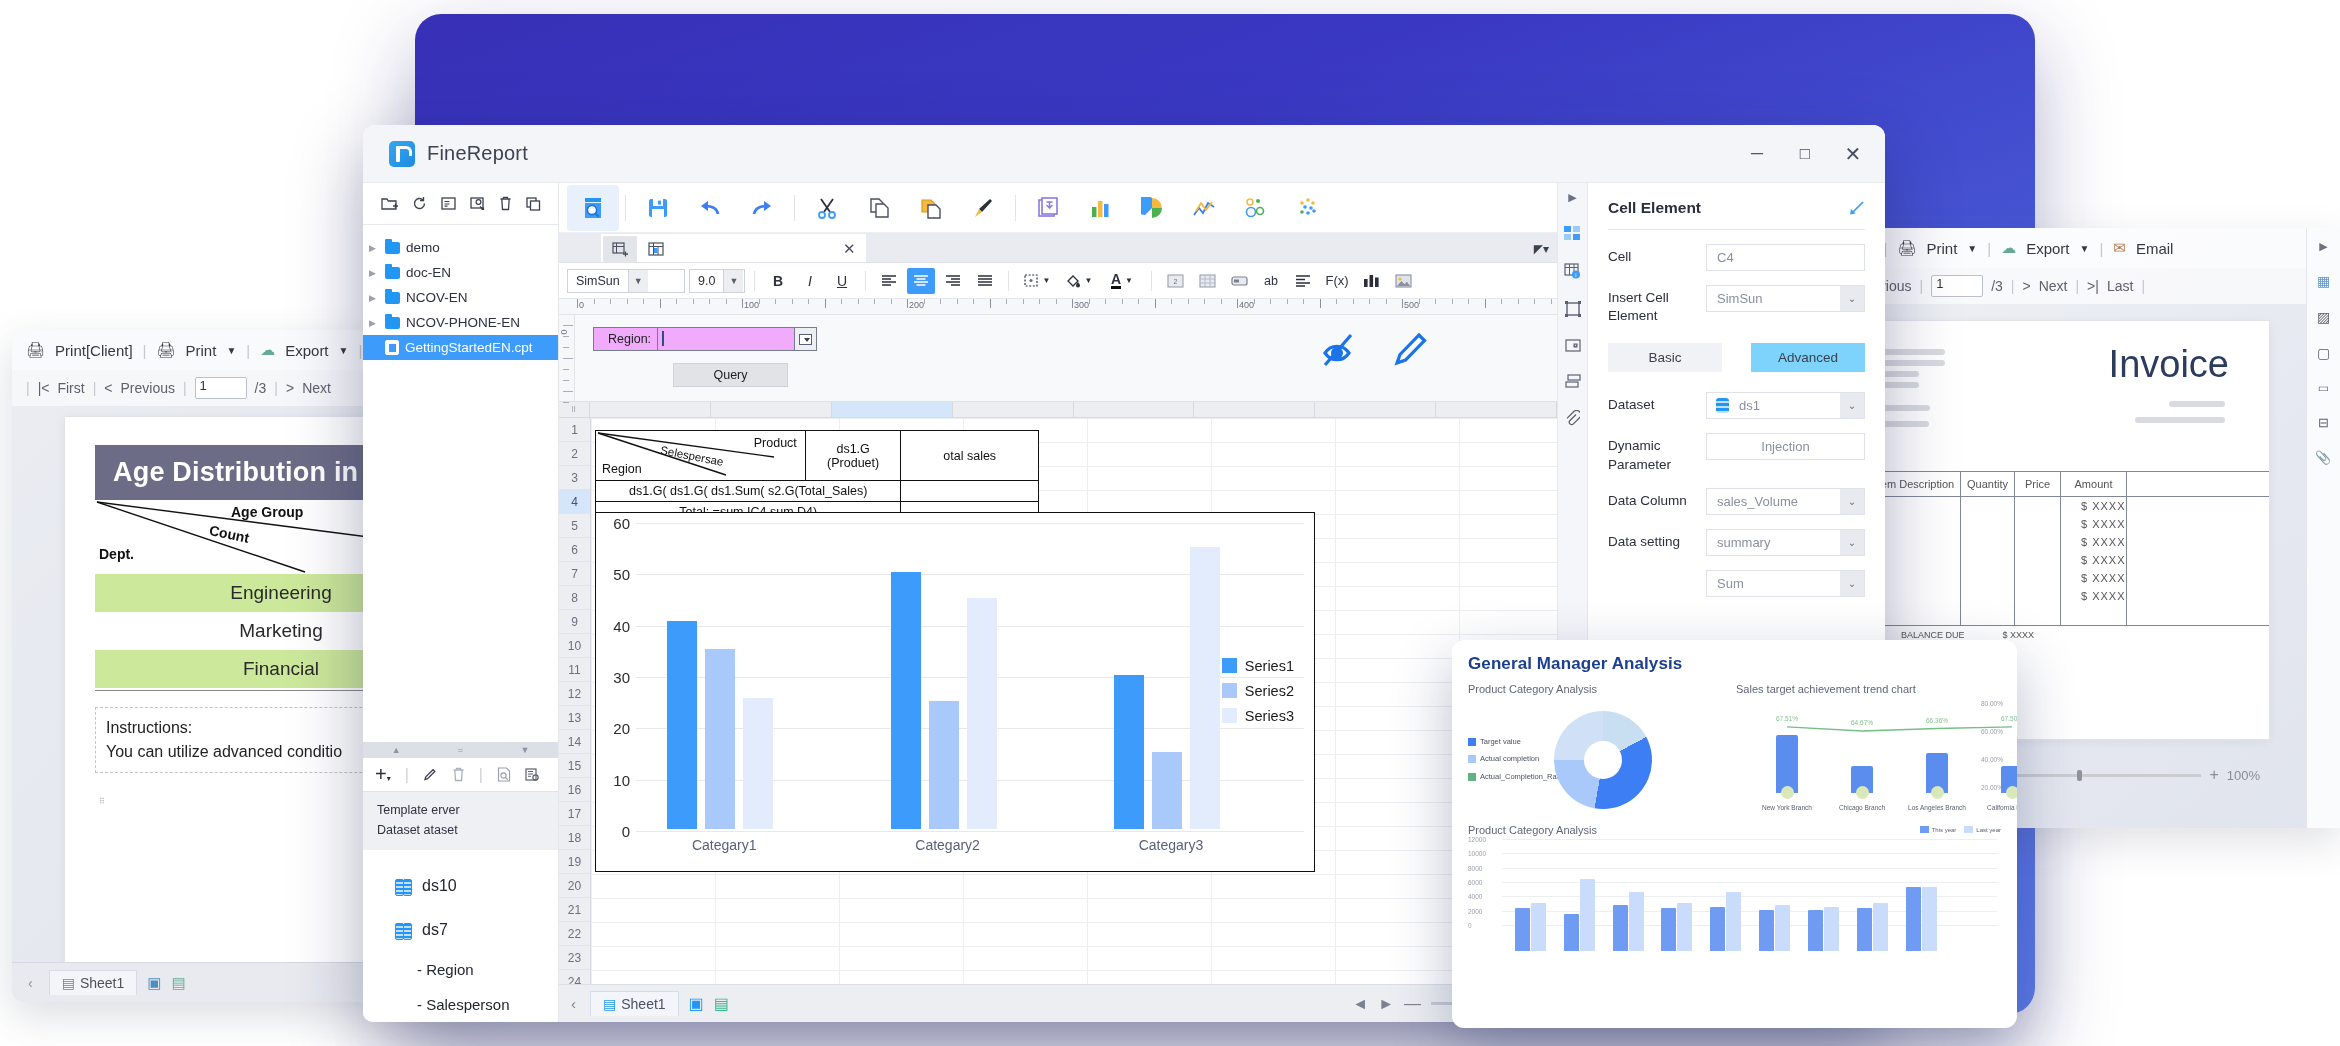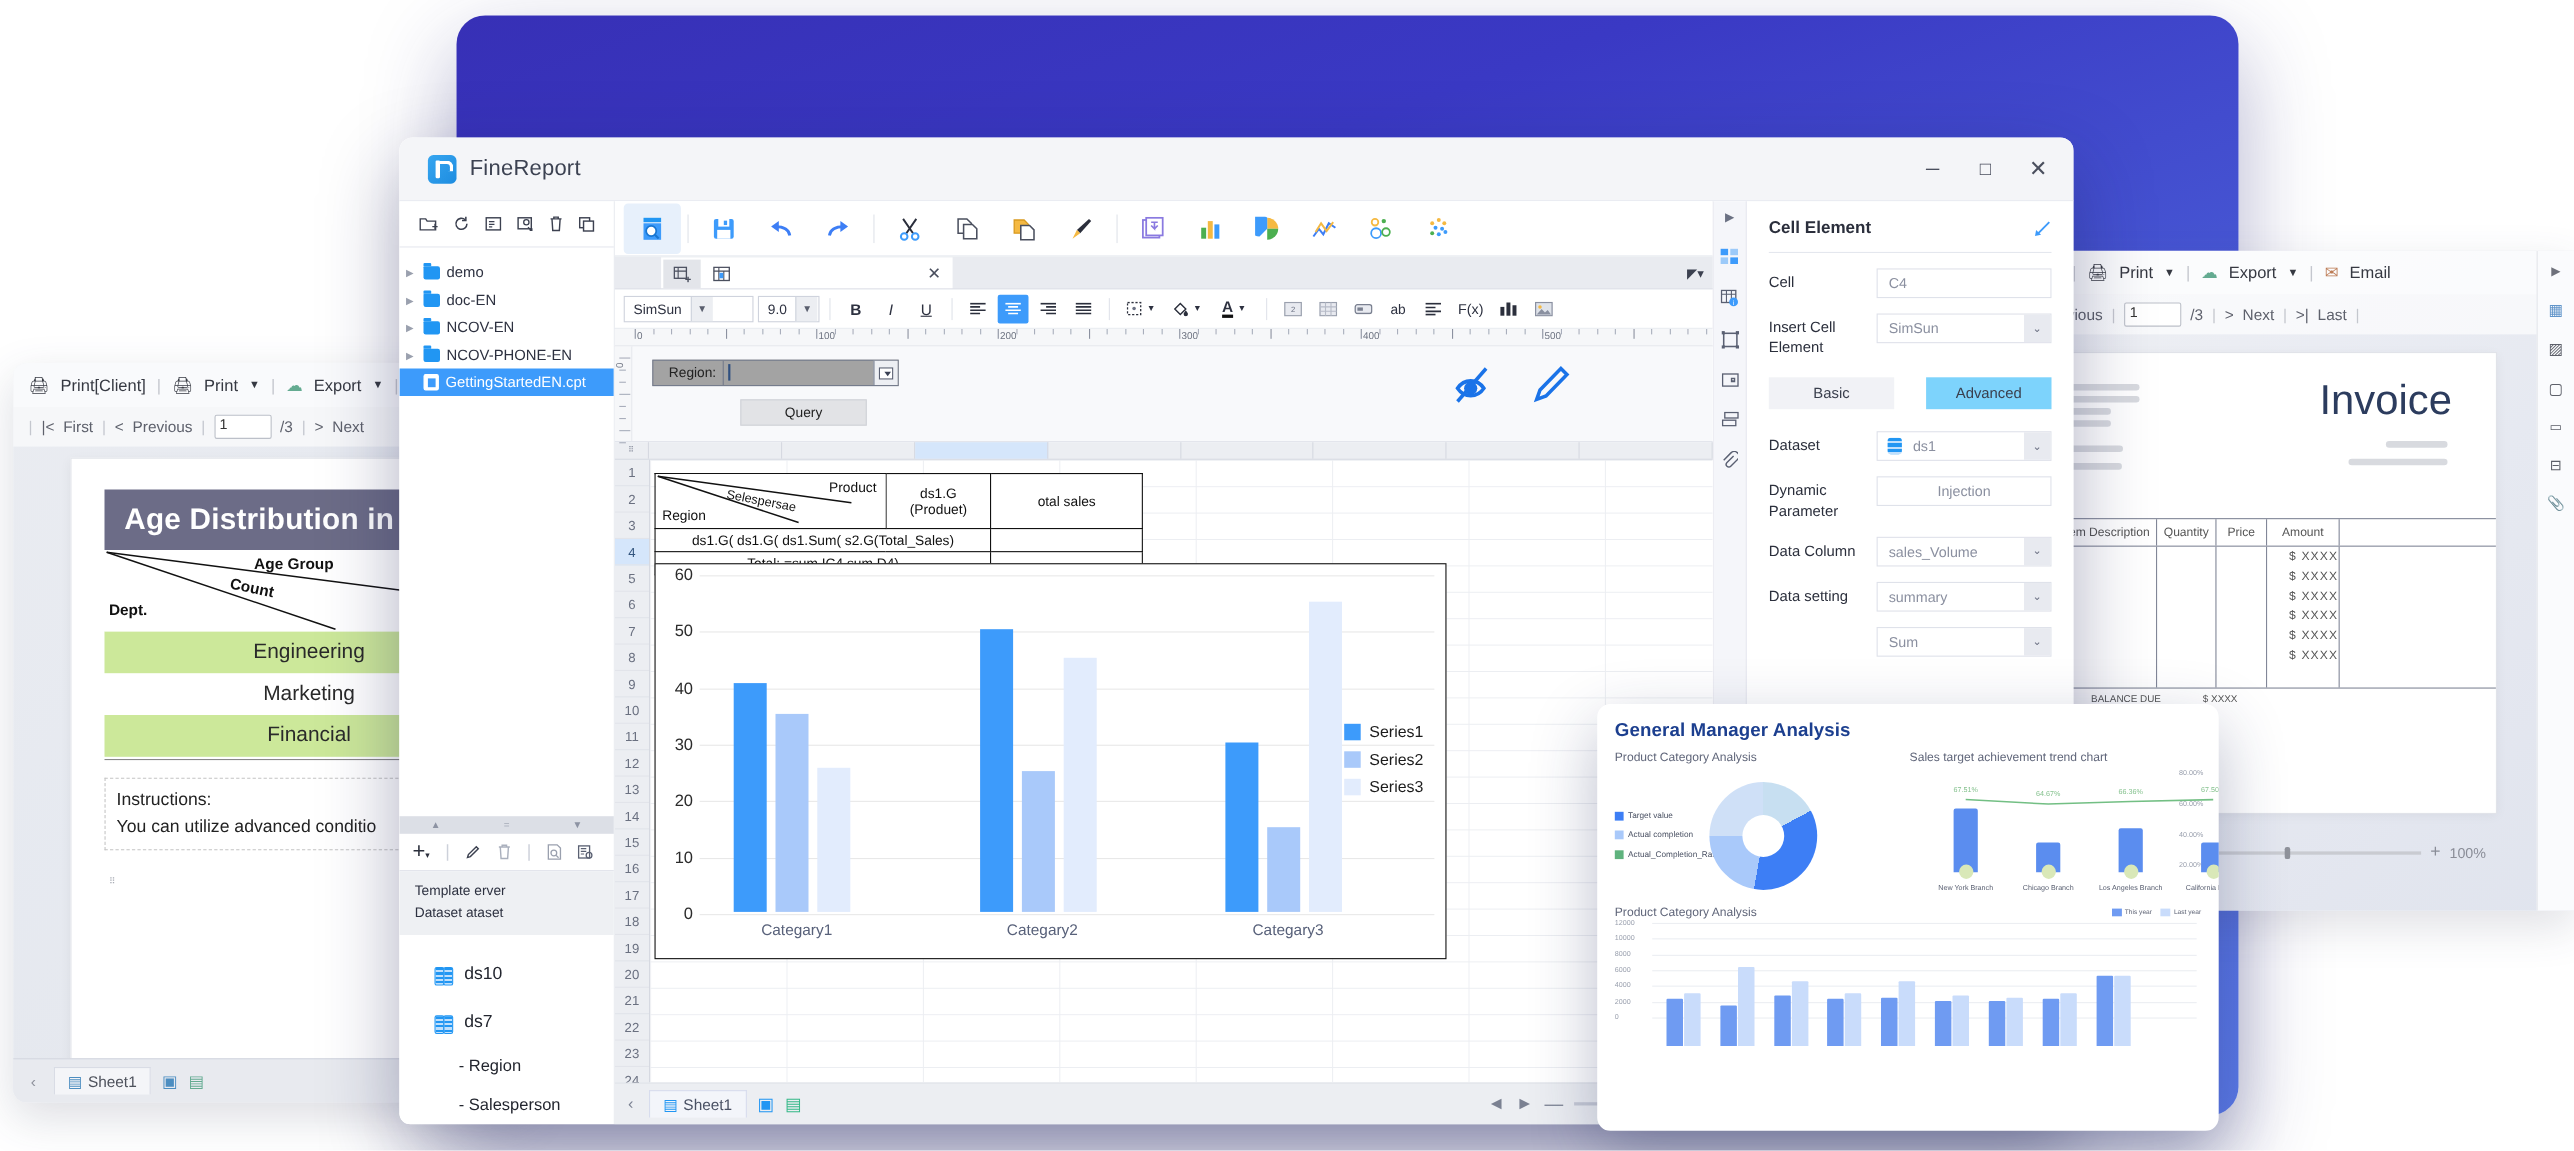--- a/index.html
+++ b/index.html
@@ -245,21 +245,21 @@
   .hruler .tick.maj { height: 9px; background:#8b91a0;}
   .hruler .num { position:absolute; top:1px; font-size: 9px; color:#6c7280;}
 
   .param-band { display:flex; background:#fff; border-bottom:1px solid #dde0e8;}
   .vruler { width: 16px; background:#f6f7f9; border-right:1px solid #e2e4ea; position:relative;}
   .vruler .tick { position:absolute; left:4px; width:6px; height:1px; background:#a9aebc;}
   .vruler .num { position:absolute; left:2px; font-size:9px; color:#6c7280; transform:rotate(-90deg);}
   .param-canvas { flex:1; background:#f8f9fb; position:relative; height: 86px;}
   .param-box {
     position:absolute; left: 18px; top: 12px; display:flex; align-items:center;
-    border:1px solid #757c8c; background:#a3a3a3; height: 24px;
+    border:1px solid #757c8c; background:#f0abfc; height: 24px;
   }
   .param-label { font-size: 12.5px; color:#222; padding: 0 6px 0 14px; border-right:1px solid #757c8c; line-height:22px;}
   .param-input { width: 136px; height: 22px; border:none; position:relative;}
   .param-input .caret { position:absolute; left:4px; top:3px; width:2px; height:15px; background:#2f4f7f;}
   .param-drop { width: 22px; height:22px; border-left:1px solid #757c8c; background:#edeff3;
     display:flex;align-items:center;justify-content:center;}
   .param-drop .inner { width:13px;height:11px;border:1px solid #5a6072; background:#fff; position:relative;}
   .param-drop .inner::after{content:"";position:absolute;right:1px;top:3px;border-left:3px solid transparent;border-right:3px solid transparent;border-top:4px solid #3a4054;}
   .query-btn {
     position:absolute; left: 98px; top: 48px; width: 115px; height: 24px; background:#e2e3e6;

